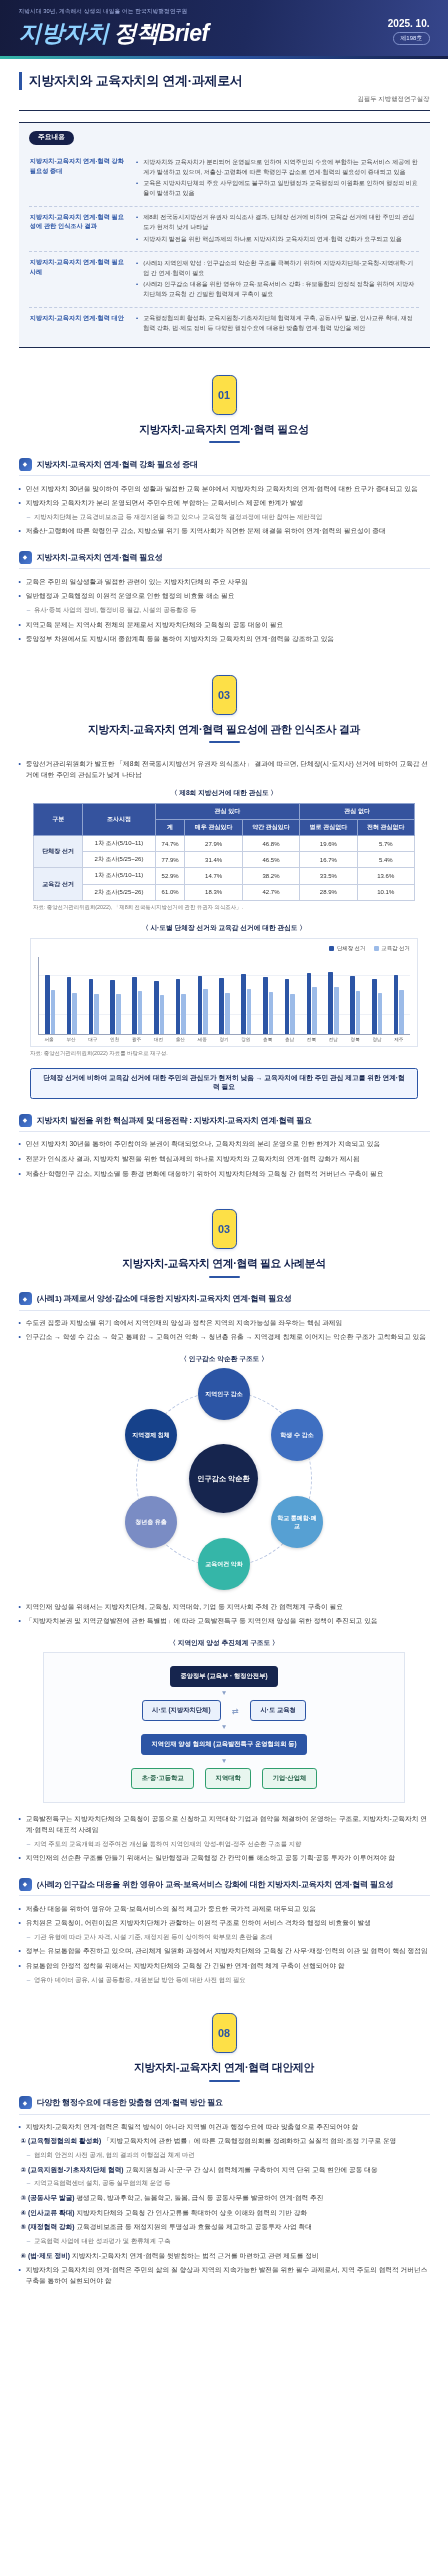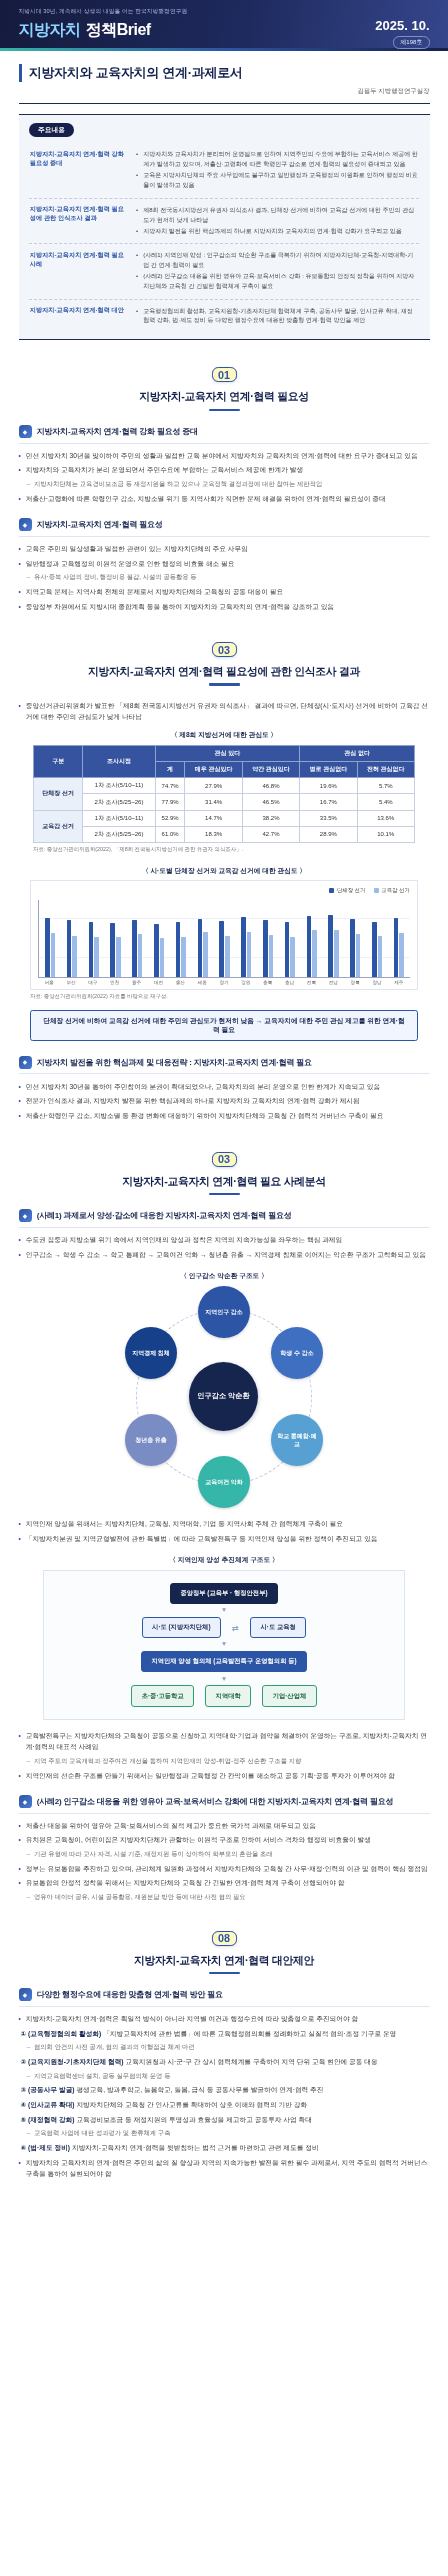--- a/index.html
+++ b/index.html
@@ -3,25 +3,25 @@
 <meta charset="utf-8">
 <style>
   * { margin:0; padding:0; box-sizing:border-box; }
   html,body { background:#ffffff; }
   body { font-family:"Liberation Sans","DejaVu Sans",sans-serif; color:#222; width:448px; margin:0 auto; }
   .page { width:448px; min-height:3223px; background:#fff; display:flex; flex-direction:column; }
 
   
   .header { background:linear-gradient(100deg,#151b3d 0%,#1e2a5e 55%,#36468c 100%); color:#fff; padding:8.2px 18.5px 9.3px; position:relative; }
   .header-tagline { font-size:5.7px; color:#aab8e8; margin-bottom:5.2px; letter-spacing:0.1px; }
-  .brand { font-size:16px; font-weight:bold; letter-spacing:-0.5px; line-height:1.1; }
+  .brand { font-size:23px; font-weight:bold; letter-spacing:-0.5px; line-height:1.1;font-style:italic; }
   .brand-light { color:#8fd2ff; margin-right:5.2px; }
   .brand-bold { color:#ffffff; }
   .header-right { position:absolute; right:18.5px; top:17.5px; text-align:right; }
-  .issue-date { font-size:13px; font-weight:bold; color:#fff; }
+  .issue-date { font-size:10px; font-weight:bold; color:#fff; }
   .issue-no { display:inline-block; margin-top:3.1px; font-size:6px; color:#dfe7ff; border:0.5px solid #7f90c9; border-radius:6.2px; padding:1px 6.2px; }
   .header-accent { height:2.6px; background:linear-gradient(to right,#35b6a8,#2c55a5,#16204a); }
 
   
   .article-title-block { padding:13.4px 18.5px 0; }
   .article-title-inner { border-left:3.6px solid #2c55a5; padding-left:7.2px; }
   .article-title { font-size:13px; font-weight:bold; color:#13214d; letter-spacing:-0.3px; }
   .article-author { text-align:right; font-size:6.4px; color:#555; margin-top:5.2px; }
   .title-rule { border-bottom:1px solid #1d2b50; margin:6.2px 18.5px 0; }
 
@@ -29,21 +29,21 @@
   .summary { margin:10.3px 18.5px 0; background:#f2f5fa; border-top:1px solid #1d2b50; border-bottom:1px solid #1d2b50; padding:8.2px 10.3px 6.2px; }
   .summary-badge { display:inline-block; background:#16204a; color:#fff; font-size:6.7px; font-weight:bold; border-radius:7.2px; padding:2.6px 9.3px; margin-bottom:6.2px; }
   .sum-row { display:flex; gap:8.2px; padding:5.2px 1px; border-bottom:0.5px dashed #c3cde2; }
   .sum-row:last-child { border-bottom:none; }
   .sum-label { flex:0 0 98px; font-size:6.2px; font-weight:bold; color:#2c55a5; line-height:1.5; }
   .sum-bullets { flex:1; }
   .sum-bullets .bullet { font-size:6px; color:#444; margin:1.5px 0; }
 
   
   .section { margin-top:27px; }
-  .sec-num { width:25px; height:15px; margin:0 auto; border:1px solid #2c55a5; border-radius:6.2px; color:#2c55a5; font-size:10.8px; font-weight:bold; display:flex; align-items:center; justify-content:center; background:#fef9c3; box-shadow:0 1px 2.6px rgba(44,85,165,.18); }
+  .sec-num { width:25px; height:40px; margin:0 auto; border:1px solid #2c55a5; border-radius:6.2px; color:#2c55a5; font-size:10.8px; font-weight:bold; display:flex; align-items:center; justify-content:center; background:#fde047; box-shadow:0 1px 2.6px rgba(44,85,165,.18); }
   .sec-title { text-align:center; font-size:10.8px; font-weight:bold; color:#13214d; margin:8.2px 20.6px 4.1px; letter-spacing:-0.3px; }
   .sec-underline { width:31px; height:2.1px; background:#2c55a5; margin:0 auto 5.2px; border-radius:1px; }
 
   .sub { margin:14.4px 18.5px 0; }
   .sub-head { display:flex; align-items:center; gap:5.2px; padding-bottom:4.6px; border-bottom:1px solid #dfe5f2; margin-bottom:6.2px; }
   .sub-icon { flex:0 0 auto; width:13px; height:13px; border-radius:3.6px; background:linear-gradient(135deg,#2c55a5,#4b7bd4); color:#fff; display:flex; align-items:center; justify-content:center; font-size:5.7px; }
   .sub-title { font-size:8px; font-weight:bold; color:#16254e; letter-spacing:-0.2px; }
 
   .bullets { margin:0 18.5px; }
   .bullets.inner { margin:0; }

